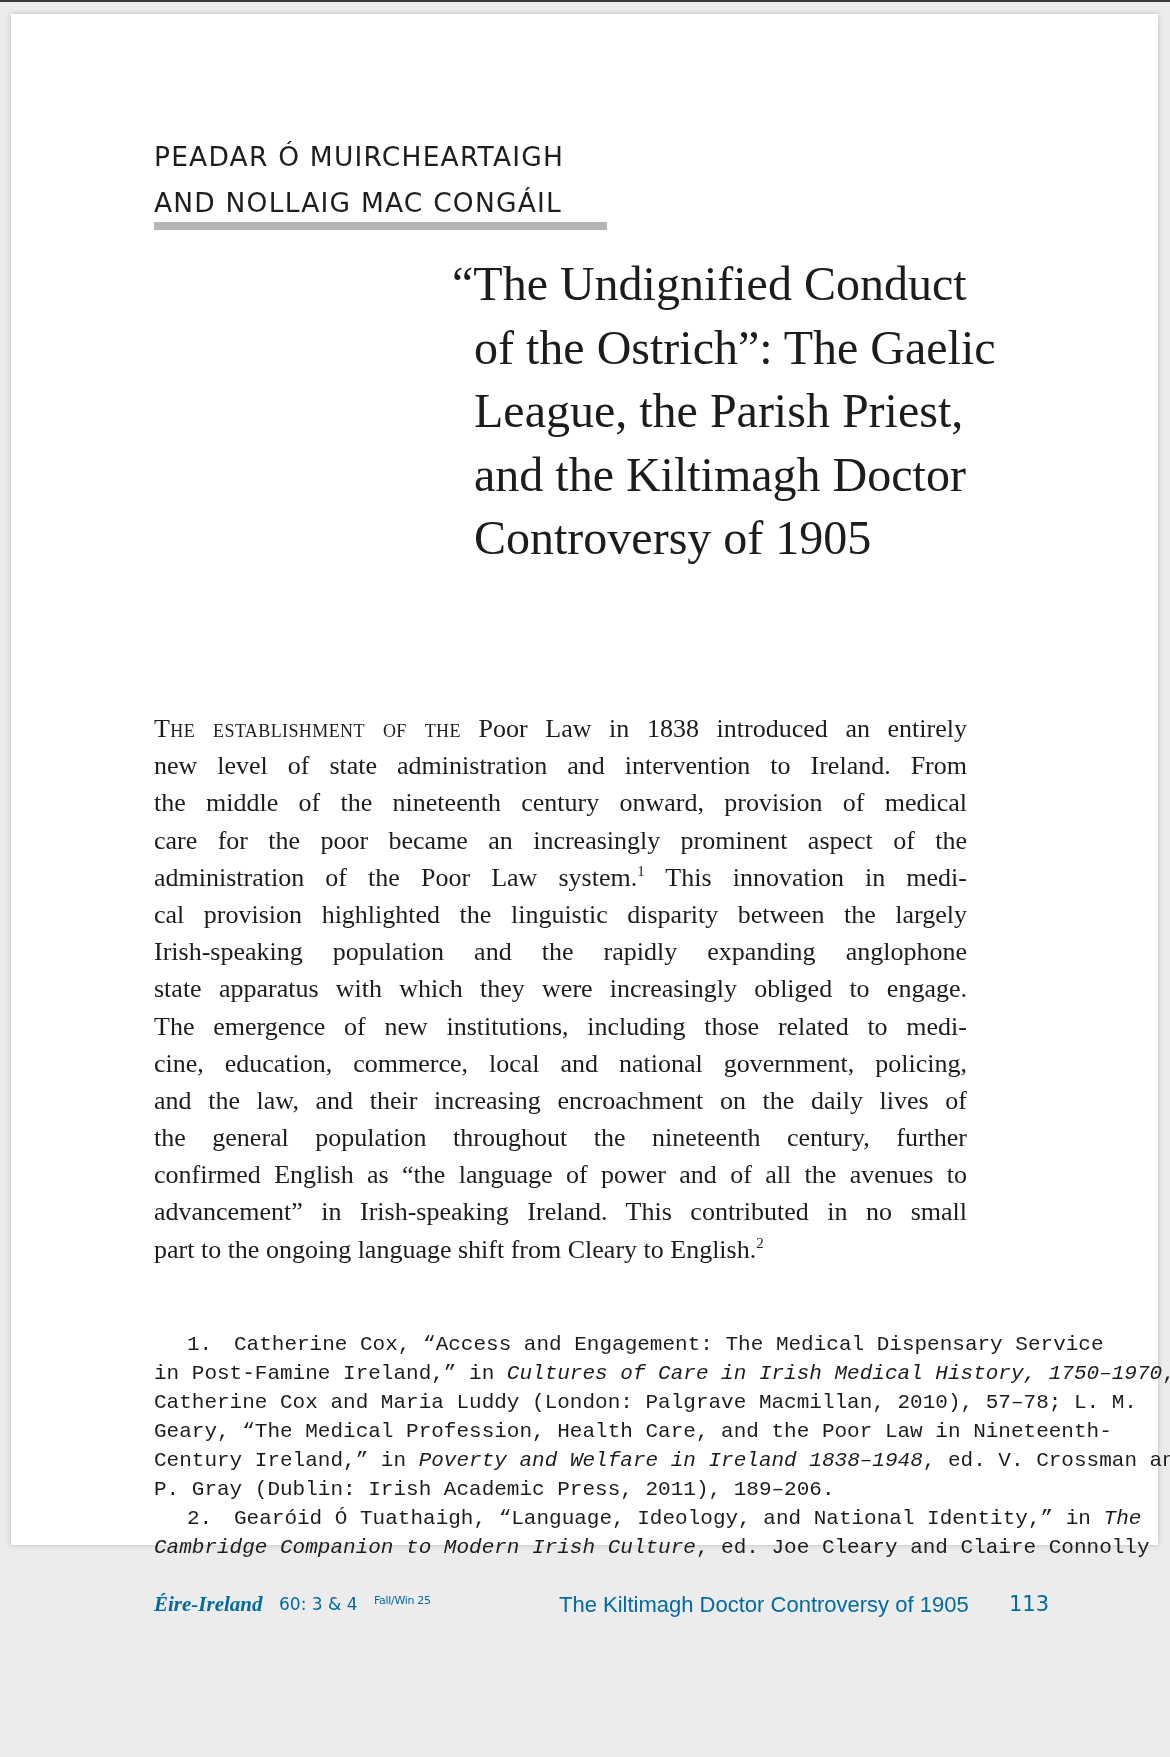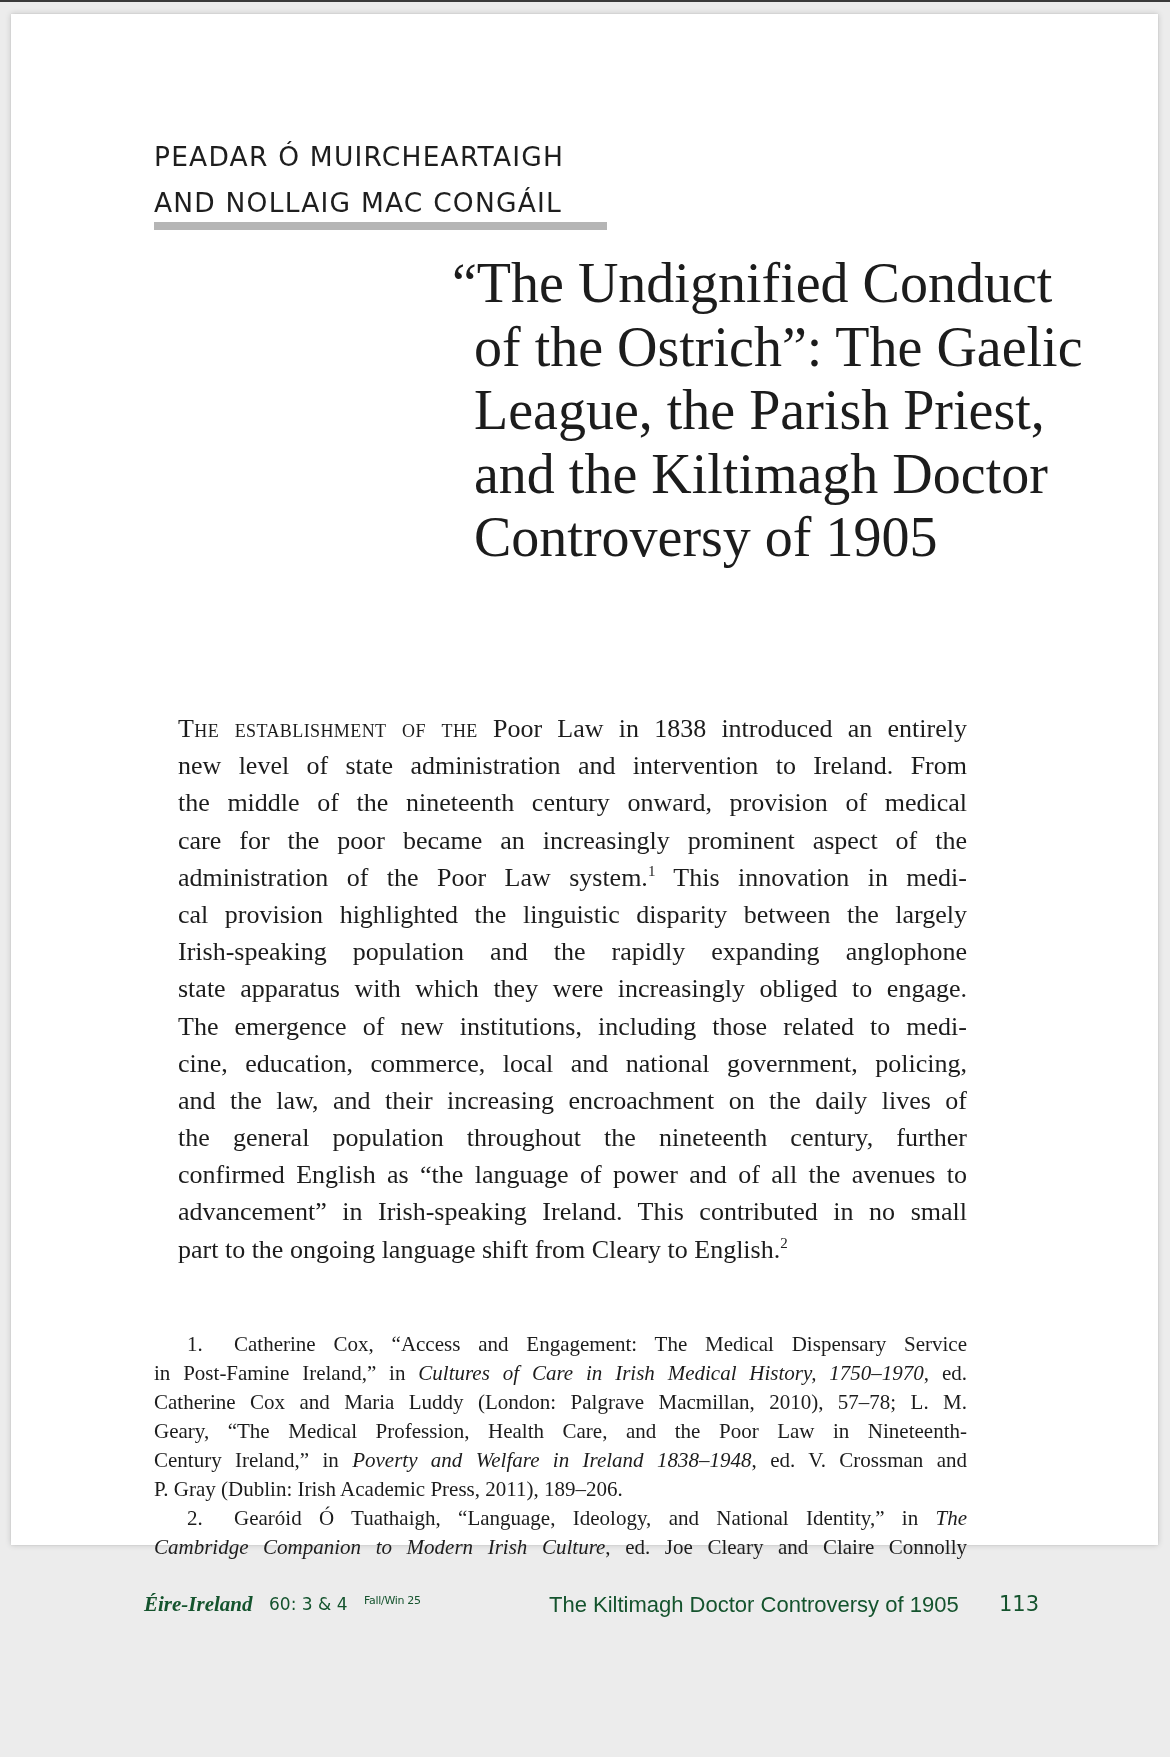--- a/index.html
+++ b/index.html
@@ -42,42 +42,41 @@
       top: 208px;
       width: 453px;
       height: 8px;
       background: #b5b5b5;
     }
     .title {
       position: absolute;
       left: 441px;
       top: 238px;
       font-family: "Liberation Serif", serif;
-      font-size: 56px;
+      font-size: 48px;
       line-height: 63.5px;
       color: #1c1c1c;
     }
     .title div { white-space: nowrap; }
     .title .indent { padding-left: 22px; }
     .body-text {
       position: absolute;
       left: 143px;
       top: 696px;
       width: 813px;
       font-family: "Liberation Serif", serif;
       font-size: 26px;
       line-height: 37.2px;
       color: #1c1c1c;
     }
     .body-line {
       white-space: nowrap;
       text-align: justify;
       text-align-last: justify;
       height: 37.2px;
-      margin-left: 24px;
     }
     .body-line.last {
       text-align-last: left;
     }
     .smallcaps {
       font-variant: small-caps;
       letter-spacing: 0.4px;
     }
     sup {
       font-size: 15px;
@@ -92,36 +91,37 @@
       font-family: "Liberation Serif", serif;
       font-size: 21px;
       line-height: 29px;
       color: #1c1c1c;
     }
     .note-line {
       white-space: nowrap;
       text-align: justify;
       text-align-last: justify;
       height: 29px;
+      font-family: Liberation Mono, monospace;
     }
     .note-line.last { text-align-last: left; }
     .note-num {
       display: inline-block;
       width: 47px;
       padding-left: 33px;
       box-sizing: content-box;
     }
     .note-line .note-num { margin-right: 0; }
     .footer {
       position: absolute;
-      left: 133px;
+      left: 143px;
       top: 1578px;
       width: 893px;
       height: 32px;
-      color: #14532d;
+      color: #0369a1;
     }
     .footer .journal {
       position: absolute;
       left: 0;
       top: 0;
       font-family: "Liberation Serif", serif;
       font-style: italic;
       font-weight: bold;
       font-size: 21px;
       white-space: nowrap;

